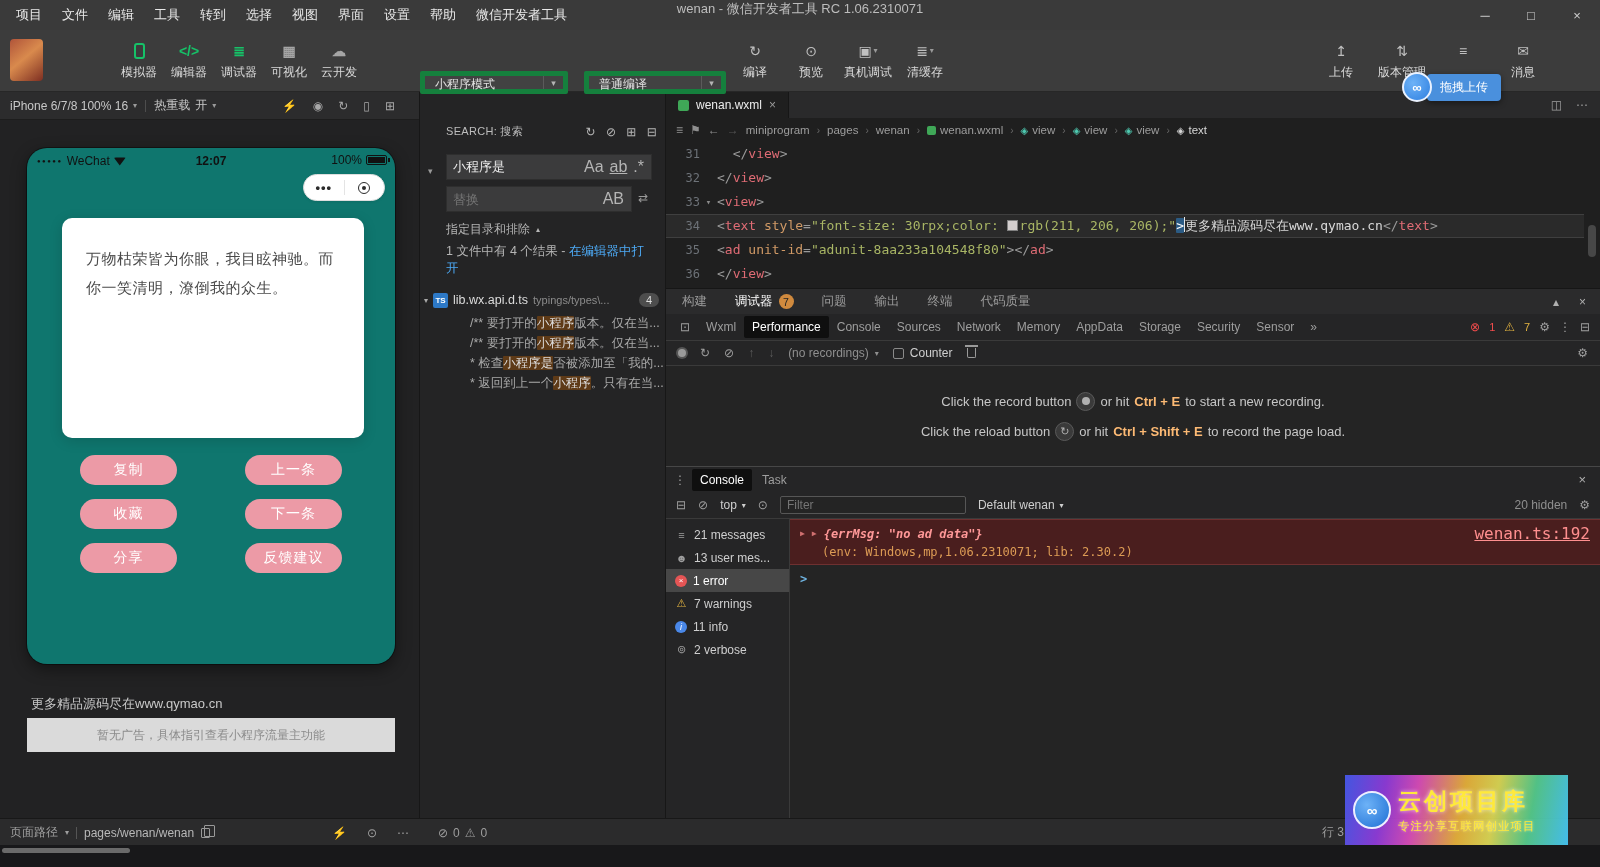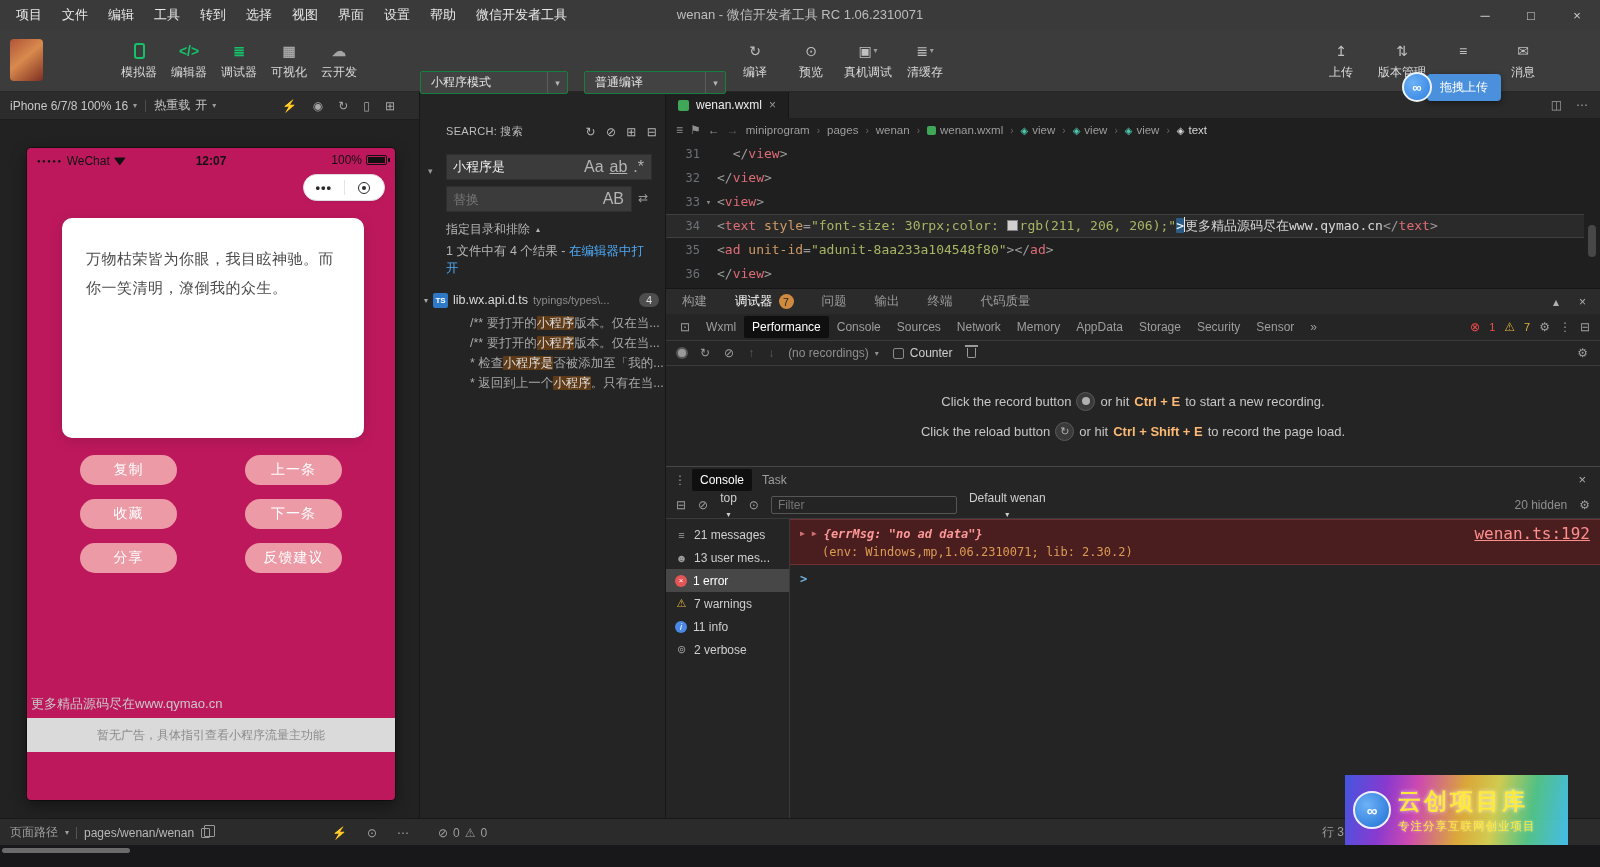--- a/index.html
+++ b/index.html
@@ -2,37 +2,37 @@
 <html><head>
 <meta charset="utf-8">
 <style>
 *{margin:0;padding:0;box-sizing:border-box;}
 html,body{background:#101010;}
 .app{position:relative;width:1600px;height:867px;background:#1d1d1e;overflow:hidden;
   font-family:"Liberation Sans",sans-serif;color:#ccc;font-size:13px;}
 .gicon{display:inline-flex;align-items:center;justify-content:center;line-height:1;}
 
 
-.titlebar{position:absolute;top:0;left:0;right:0;height:30px;background:#3a3a3a;display:flex;align-items:center;padding-left:6px;z-index:10;}
+.titlebar{position:absolute;top:0;left:0;right:0;height:30px;background:#3a3a3a;display:flex;padding-left:6px;z-index:10;}
 .menu-item{padding:0 10px;font-size:13px;color:#e8e8e8;line-height:30px;white-space:nowrap;}
 .win-title{position:absolute;left:50%;transform:translateX(-50%);font-size:13px;color:#bdbdbd;white-space:nowrap;}
 .win-controls{position:absolute;right:0;top:0;height:30px;display:flex;}
 .win-btn{width:46px;height:30px;display:flex;align-items:center;justify-content:center;color:#cfcfcf;font-size:13px;}
 
 
 .toolbar{position:absolute;top:30px;left:0;right:0;height:62px;background:#3c3c3c;border-bottom:1px solid #272727;z-index:9;}
 .avatar{position:absolute;left:10px;top:9px;width:33px;height:42px;border-radius:4px;
   background:linear-gradient(140deg,#b0543a 0%,#d98a4d 45%,#7e2f22 100%);}
 #main-buttons{position:absolute;left:116px;top:9px;display:flex;gap:4px;}
 .tb-btn{width:46px;display:flex;flex-direction:column;align-items:center;gap:4px;padding-top:2px;}
 .tb-btn .ic{height:19px;display:flex;align-items:center;justify-content:center;color:#a5a5a5;font-size:14px;font-weight:bold;}
 .tb-btn.on .ic{color:#16c268;}
 .tb-btn .lb{font-size:12px;color:#dadada;white-space:nowrap;}
 .phone-shape{width:11px;height:16px;border:2px solid currentColor;border-radius:3px;display:inline-block;}
-.tb-select{position:absolute;top:41px;height:23px;background:#424242;border:1px solid #15803d;border-radius:2px;display:flex;align-items:center;font-size:12px;color:#e3e3e3;}
+.tb-select{position:absolute;top:41px;height:23px;background:#424242;border:5px solid #15803d;border-radius:2px;display:flex;font-size:12px;color:#e3e3e3;}
 .tb-select .val{padding:0 10px;flex:1;white-space:nowrap;}
 .tb-select .car{width:20px;height:100%;border-left:1px solid #5b5b5b;display:flex;align-items:center;justify-content:center;color:#b5b5b5;font-size:9px;}
 #mode-select{left:420px;width:148px;}
 #compile-select{left:584px;width:142px;}
 #action-buttons{position:absolute;left:732px;top:9px;display:flex;gap:10px;}
 .act-btn{min-width:46px;display:flex;flex-direction:column;align-items:center;gap:4px;padding-top:2px;}
 .act-btn .ic{height:19px;display:flex;align-items:center;gap:2px;color:#c0c0c0;font-size:14px;}
 .act-btn .ic .mini{font-size:8px;color:#9a9a9a;}
 .act-btn .lb{font-size:12px;color:#dadada;white-space:nowrap;}
 #right-buttons{position:absolute;right:54px;top:9px;display:flex;gap:14px;}
@@ -45,21 +45,21 @@
 
 
 .simulator{position:absolute;left:0;top:92px;width:420px;bottom:49px;background:#222223;border-right:1px solid #171717;}
 .sim-toolbar{position:absolute;left:0;top:0;right:0;height:28px;background:#2c2c2d;border-bottom:1px solid #1d1d1d;
   display:flex;align-items:center;gap:8px;padding:0 10px;font-size:12px;color:#c8c8c8;}
 .sim-sel{display:flex;align-items:center;gap:5px;white-space:nowrap;}
 .sim-sel .car{font-size:8px;color:#9a9a9a;}
 .vdiv{width:1px;height:12px;background:#4d4d4d;}
 #sim-icons{margin-left:auto;display:flex;gap:15px;color:#a8a8a8;font-size:12px;padding-right:14px;}
 
-.phone{position:absolute;left:27px;top:56px;width:368px;height:652px;background:#be185d;border-radius:4px;
+.phone{position:absolute;left:27px;top:56px;width:368px;height:516px;background:#0f766e;border-radius:20px;
   box-shadow:0 0 0 1px rgba(0,0,0,.4),0 5px 16px rgba(0,0,0,.45);color:#222;}
 .p-status{position:absolute;left:0;top:0;right:0;height:26px;font-size:12px;color:#111;}
 .carrier{position:absolute;left:10px;top:6px;display:flex;align-items:center;gap:4px;}
 .sig{font-size:6px;letter-spacing:1.5px;color:#111;}
 .wifi{width:12px;height:9px;background:#111;clip-path:polygon(50% 100%,0 10%,100% 10%);border-radius:2px;}
 .p-time{position:absolute;left:0;right:0;top:6px;text-align:center;font-weight:bold;}
 .batt-group{position:absolute;right:8px;top:5px;display:flex;align-items:center;}
 .batt{width:21px;height:10px;border:1px solid #111;border-radius:2px;position:relative;margin-left:4px;}
 .batt::before{content:"";position:absolute;inset:1px;background:#111;}
 .batt::after{content:"";position:absolute;right:-4px;top:2px;width:2px;height:4px;background:#111;}
@@ -171,21 +171,21 @@
 .hint-btn{width:19px;height:19px;border-radius:50%;background:#3a3a3a;border:1px solid #5a5a5a;
   display:flex;align-items:center;justify-content:center;color:#b5b5b5;font-size:11px;flex:none;}
 .hint-dot{width:8px;height:8px;border-radius:50%;background:#b0b0b0;}
 
 .con-tabs{position:absolute;left:666px;right:0;top:466px;height:26px;background:#252526;border-top:1px solid #474747;
   display:flex;align-items:center;gap:6px;padding:0 8px;font-size:12px;color:#9e9e9e;}
 .con-close{margin-left:auto;color:#b0b0b0;font-size:13px;padding-right:6px;}
 
 .con-bar{position:absolute;left:666px;right:0;top:492px;height:27px;background:#252526;border-bottom:1px solid #3a3a3a;
   display:flex;align-items:center;gap:12px;padding:0 10px;font-size:12px;color:#9e9e9e;}
-.con-select{display:flex;align-items:center;gap:5px;color:#cfcfcf;flex-direction:column;}
+.con-select{display:flex;align-items:center;gap:5px;color:#cfcfcf;}
 .flt{width:186px;height:18px;background:#242424;border:1px solid #565656;border-radius:2px;color:#ddd;font-size:12px;padding:0 6px;outline:none;font-family:inherit;}
 .hidden-lb{margin-left:auto;color:#8f8f8f;}
 
 .con-side{position:absolute;left:666px;top:519px;width:124px;bottom:49px;background:#252526;border-right:1px solid #3a3a3a;padding-top:4px;font-size:12px;}
 .cs-row{height:23px;display:flex;align-items:center;gap:6px;padding:0 9px;color:#cfcfcf;white-space:nowrap;}
 .cs-row.sel{background:#474747;color:#fff;}
 .cs-ic{width:13px;display:flex;justify-content:center;color:#9e9e9e;font-size:11px;flex:none;}
 .cs-ic.s-err{background:#e55555;color:#fff;border-radius:50%;width:12px;height:12px;line-height:12px;font-size:8px;align-items:center;}
 .cs-ic.s-warn{color:#e2b341;}
 .cs-ic.s-info{background:#4a88e8;color:#fff;border-radius:50%;width:12px;height:12px;line-height:12px;font-size:9px;font-style:italic;align-items:center;}

